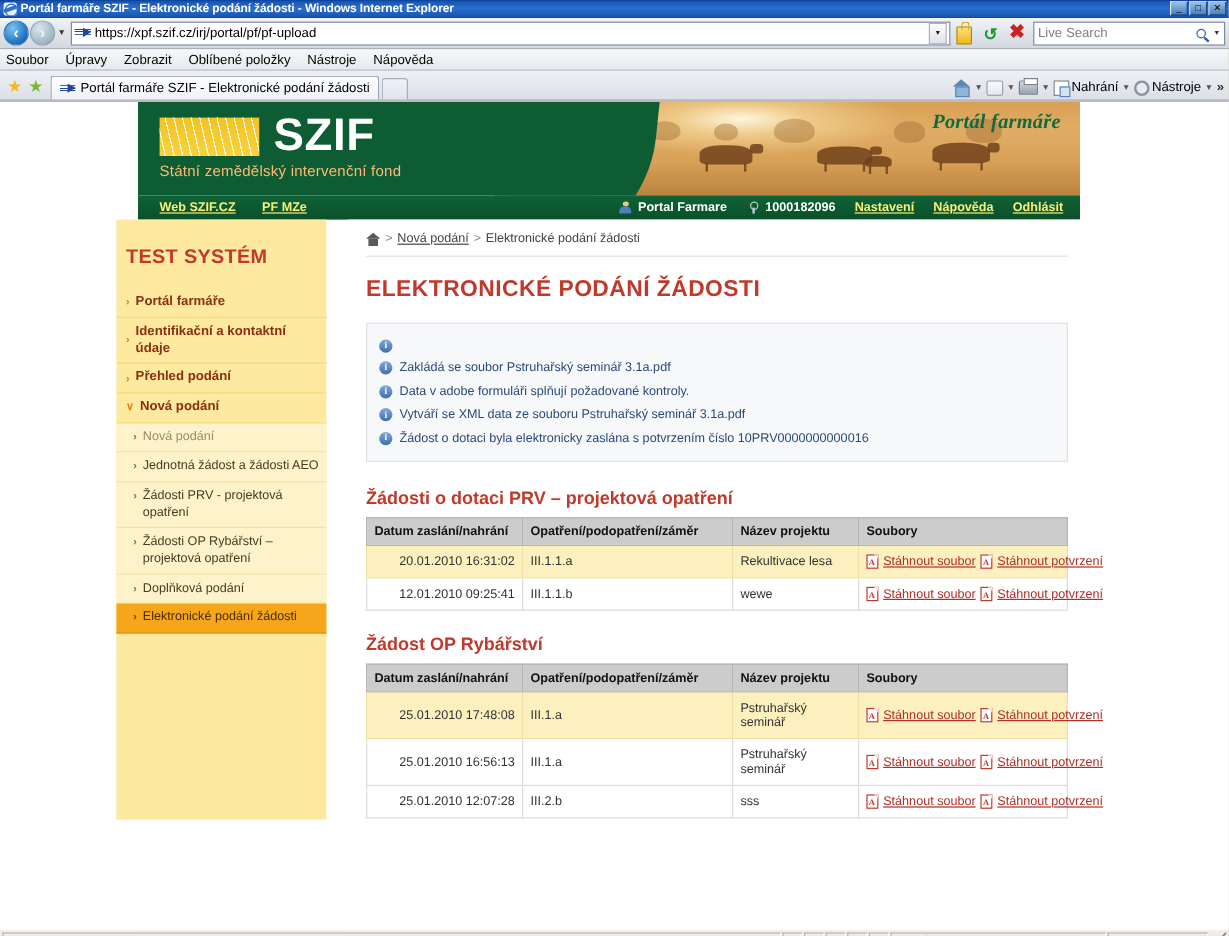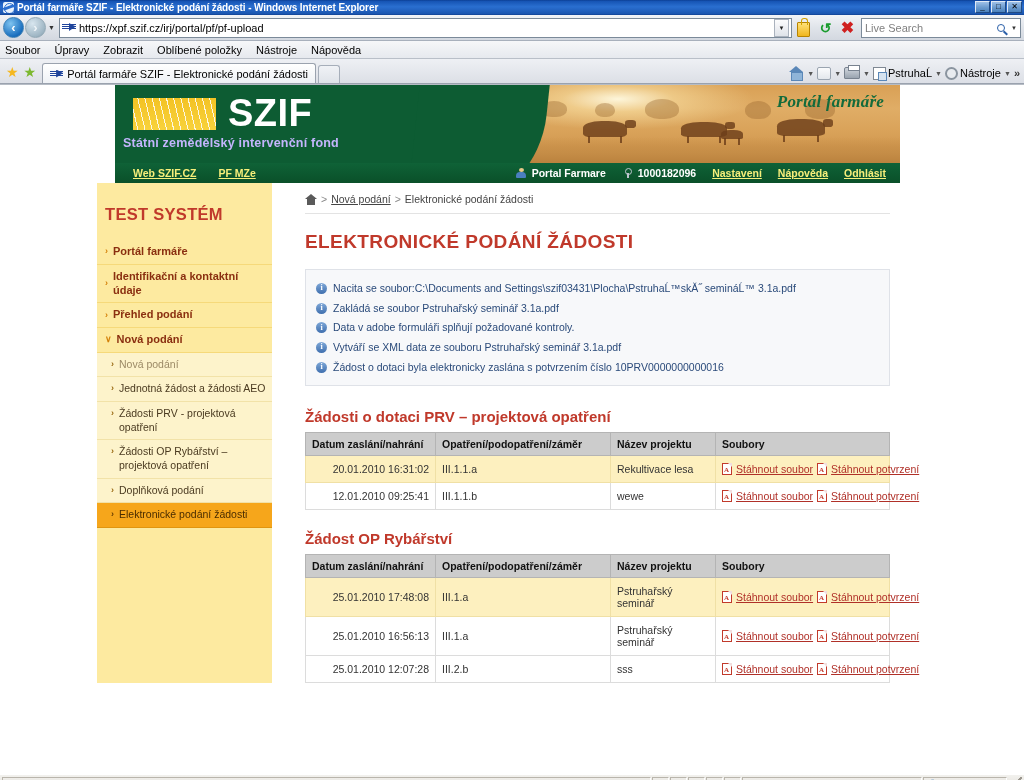--- a/index.html
+++ b/index.html
@@ -390,25 +390,24 @@
       repeating-linear-gradient(77deg, rgba(255,255,255,0.85) 0px, rgba(255,255,255,0.85) 1px, rgba(255,255,255,0) 1px, rgba(255,255,255,0) 7px);
   }
   .szif-word {
     color: #ffffff;
     font-size: 38px;
     font-weight: bold;
     line-height: 30px;
     letter-spacing: 0.5px;
   }
   .szif-sub {
-    position: absolute; left: 8px; top: 51px;
-    color: #c4b5fd;
+    position: absolute; left: 18px; top: 51px;
+    color: #fdba74;
     font-size: 12.5px;
     letter-spacing: 0.2px;
-    font-weight: bold;
   }
   .portal-farmare {
     position: absolute; right: 16px; top: 7px;
     color: #136b3c;
     font-size: 17px;
     font-weight: bold;
     font-style: italic;
     font-family: "Liberation Serif", serif;
     letter-spacing: 0.2px;
   }
@@ -755,21 +754,21 @@
   </div>
   <div class="tab-new"></div>
   <div class="toolbar-right">
     <span class="home-ic"></span>
     <span class="tb-sep">▼</span>
     <span class="feed-ic"></span>
     <span class="tb-sep">▼</span>
     <span class="print-ic"></span>
     <span class="tb-sep">▼</span>
     <span class="page-ic"></span>
-    <span>PstruhaĹ</span>
+    <span>Nahrání</span>
     <span class="tb-sep">▼</span>
     <span class="gear-ic"></span>
     <span>Nástroje</span>
     <span class="tb-sep">▼</span>
     <span class="chev-dbl">»</span>
   </div>
 </div>
 
 <div class="viewport">
   <div class="page-inner">
@@ -884,21 +883,20 @@
         <a href="#">Nová podání</a>
         <span class="sep">&gt;</span>
         <span class="cur">Elektronické podání žádosti</span>
       </div>
 
       <h1 class="page-title">ELEKTRONICKÉ PODÁNÍ ŽÁDOSTI</h1>
 
       <div class="msgbox">
         <div class="msg-row">
           <span class="info-ic">i</span>
-          <span class="msg-text">Nacita se soubor:C:\Documents and Settings\szif03431\Plocha\PstruhaĹ™skĂ˝ semináĹ™ 3.1a.pdf</span>
         </div>
         <div class="msg-row">
           <span class="info-ic">i</span>
           <span class="msg-text">Zakládá se soubor Pstruhařský seminář 3.1a.pdf</span>
         </div>
         <div class="msg-row">
           <span class="info-ic">i</span>
           <span class="msg-text">Data v adobe formuláři splňují požadované kontroly.</span>
         </div>
         <div class="msg-row">

